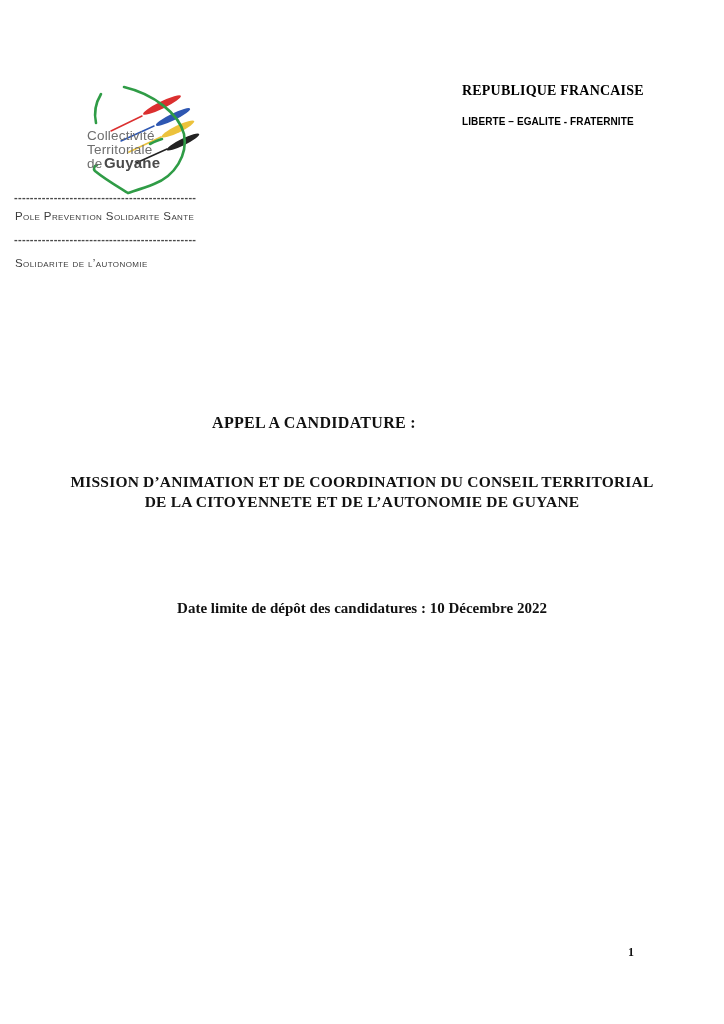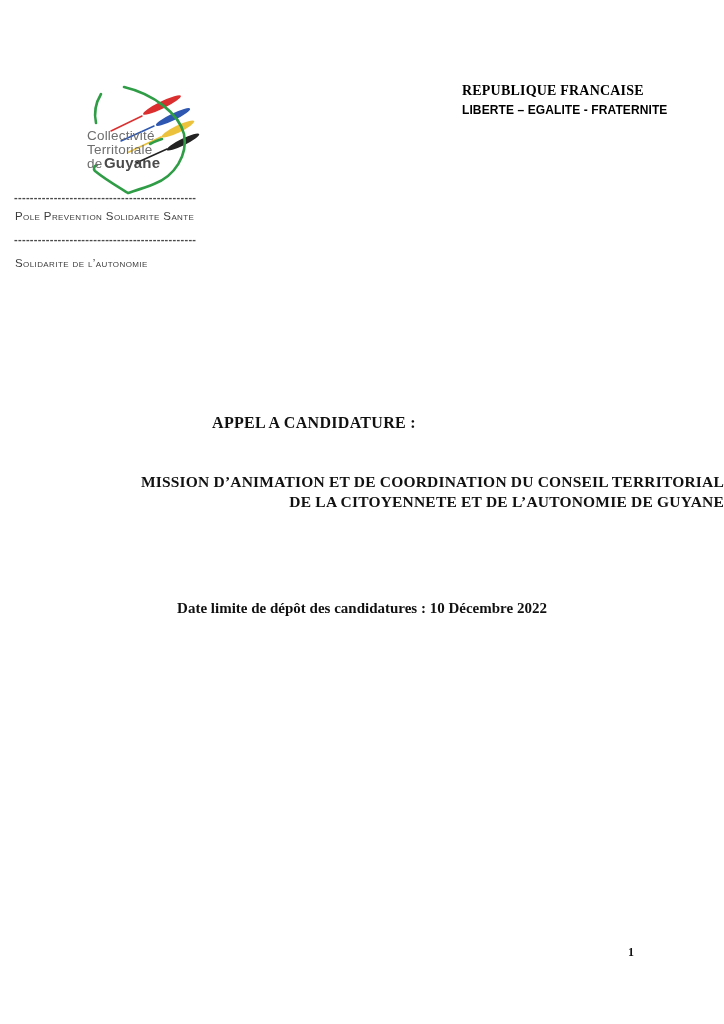--- a/index.html
+++ b/index.html
@@ -25,22 +25,22 @@
 
   
   .republique { position: absolute; left: 462px; top: 83px; width: 150px; text-align: center; }
   .rep-line1 {
     font-family: "Liberation Serif", serif;
     font-weight: bold; font-size: 14px; letter-spacing: 0.2px; color: #000;
     white-space: nowrap;
   }
   .rep-line2 {
     font-family: "Liberation Sans", sans-serif;
-    font-weight: bold; font-size: 12px; letter-spacing: 0.1px; color: #000;
-    margin-top: 4px; white-space: nowrap;
+    font-weight: bold; font-size: 10px; letter-spacing: 0.1px; color: #000;
+    margin-top: 17px; white-space: nowrap;
   }
 
   
   .dash {
     position: absolute; left: 14px;
     font-family: "Liberation Sans", sans-serif;
     font-size: 11px; font-weight: bold; letter-spacing: 0.3px;
     color: #4a4a4a; white-space: nowrap;
   }
   .dash1 { top: 191px; }
@@ -55,21 +55,21 @@
   .pole { top: 210px; }
   .direction { top: 257px; }
 
   
   .title {
     position: absolute; top: 414px; left: 0; width: 628px;
     text-align: center; font-weight: bold; font-size: 16px; letter-spacing: 0.3px;
   }
   .mission {
     position: absolute; top: 472px; left: 0; width: 724px;
-    text-align: right; font-weight: bold; font-size: 15.5px;
+    text-align: center; font-weight: bold; font-size: 15.5px;
     line-height: 19.5px; letter-spacing: 0.2px;
   }
   .deadline {
     position: absolute; top: 600px; left: 0; width: 724px;
     text-align: center; font-weight: bold; font-size: 15px;
   }
 
   .page-number {
     position: absolute; left: 628px; top: 945px;
     font-weight: bold; font-size: 12px;

